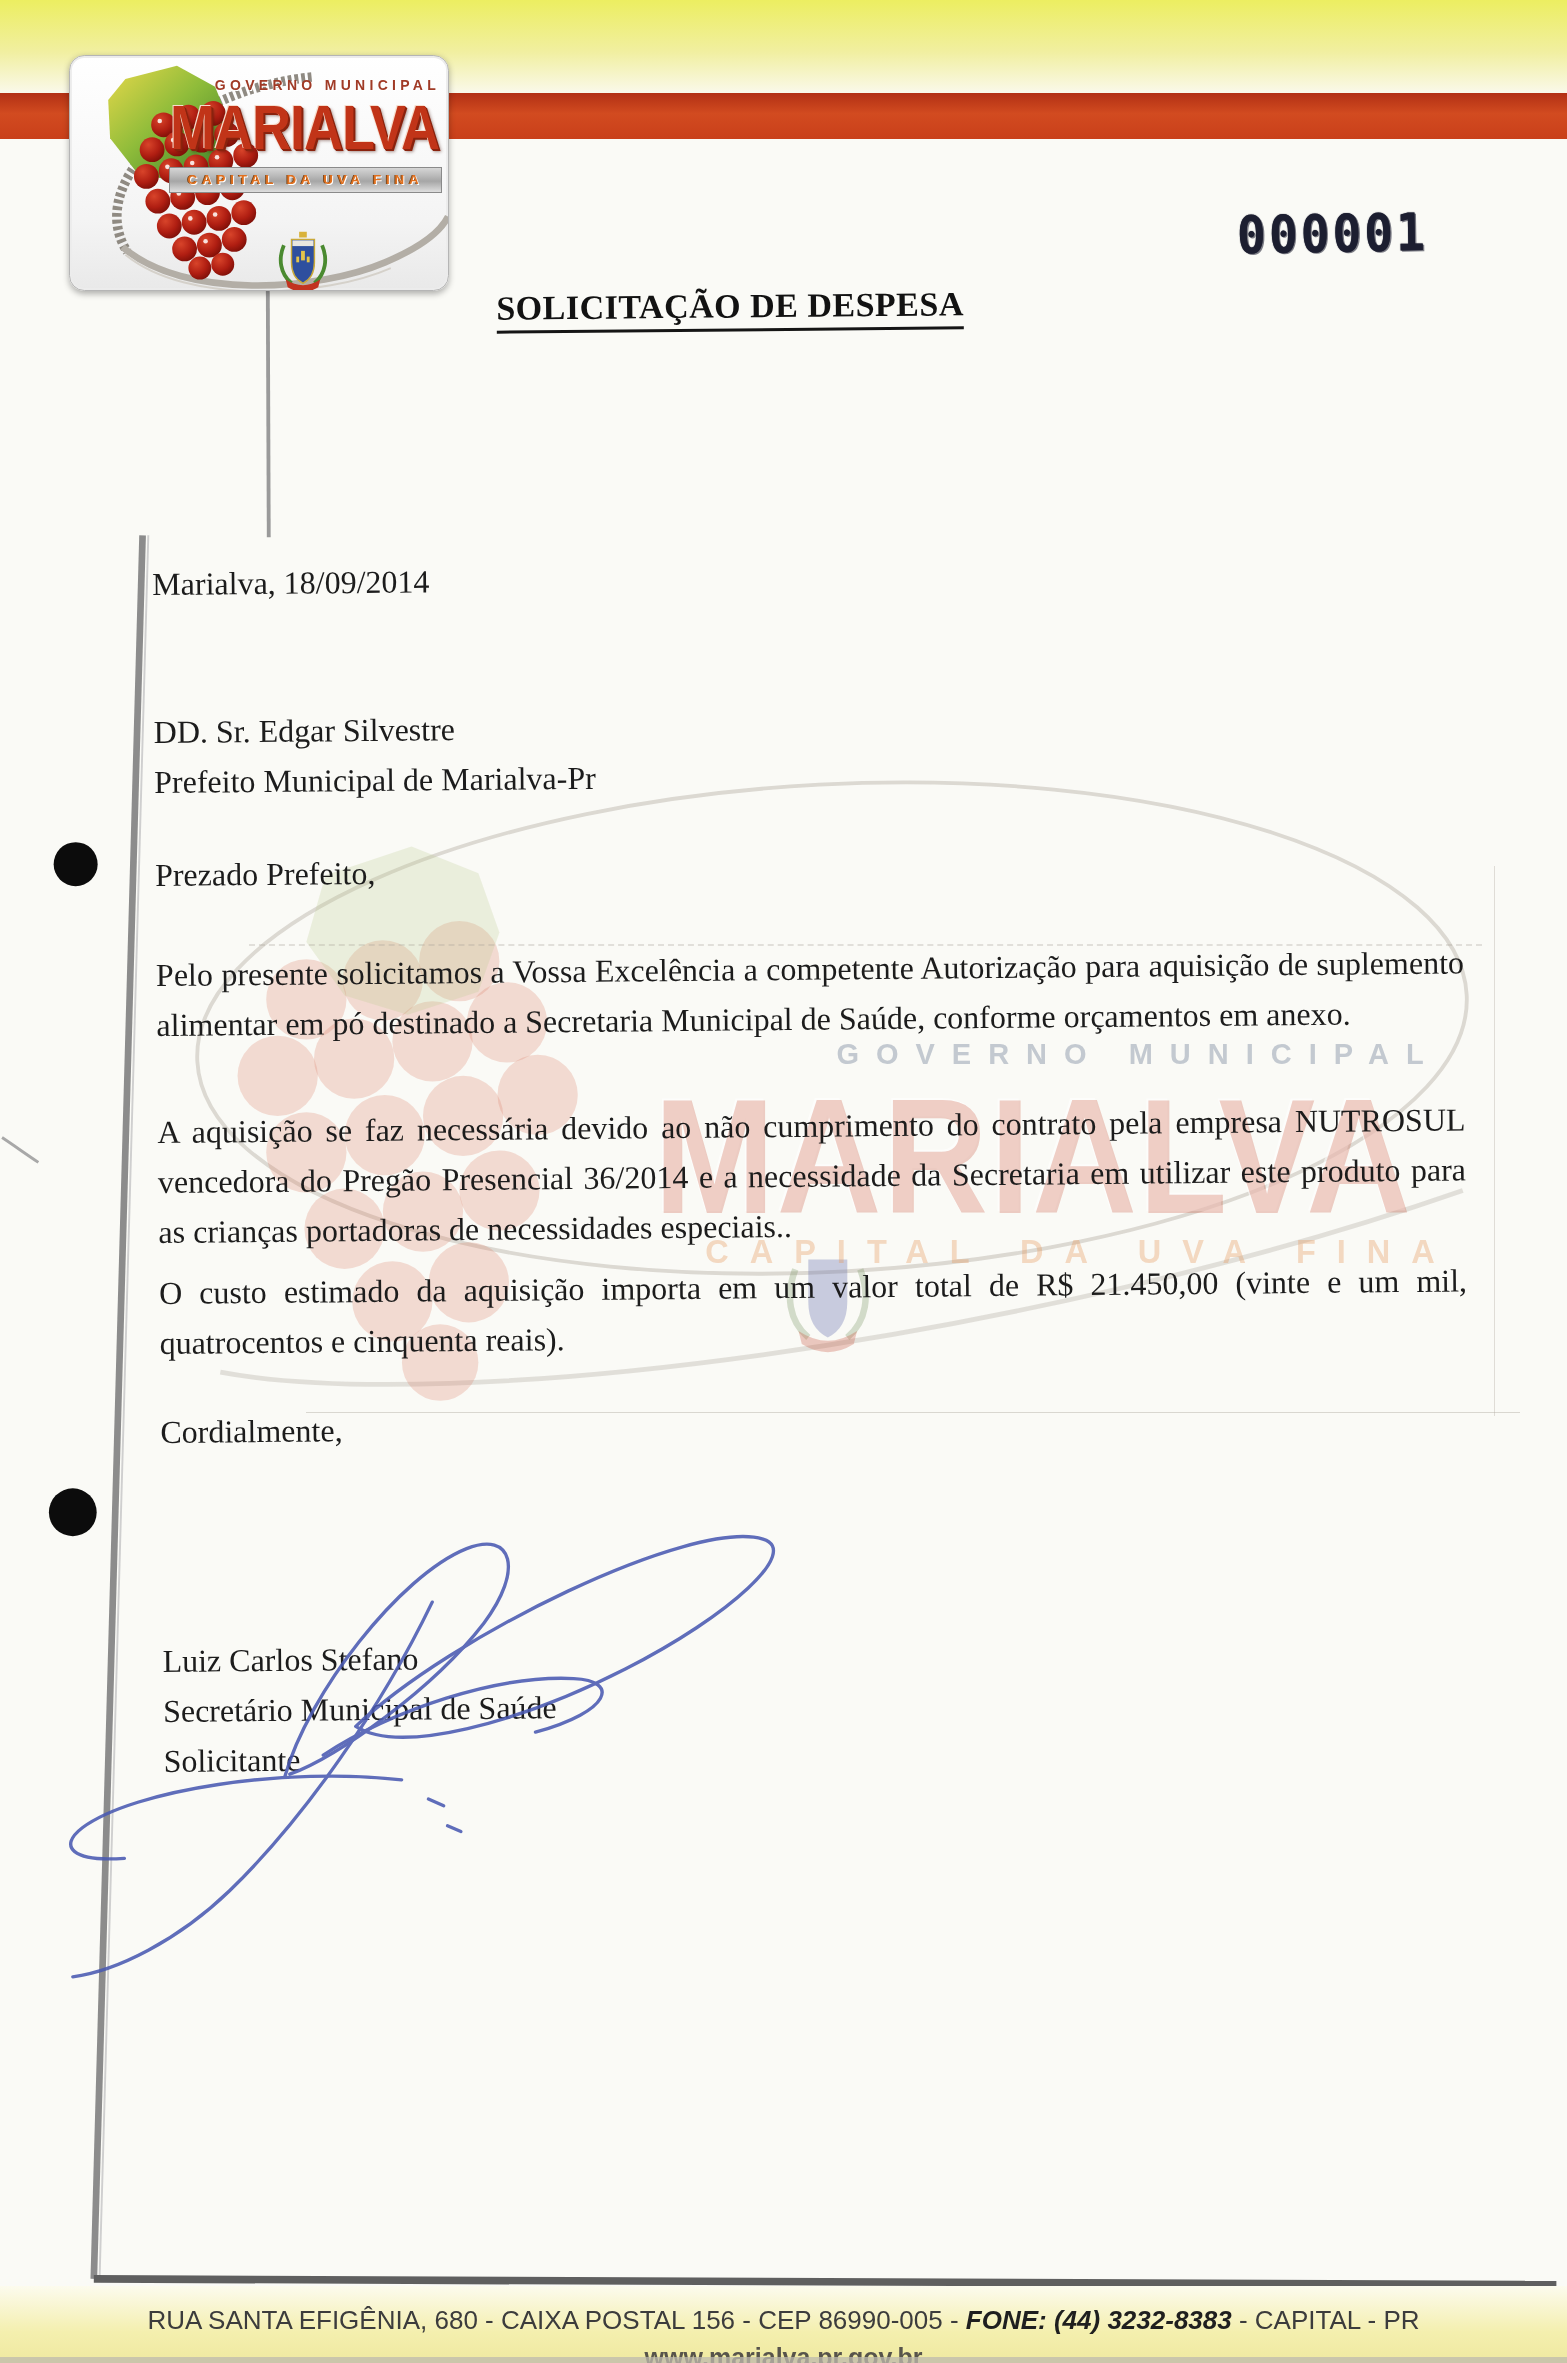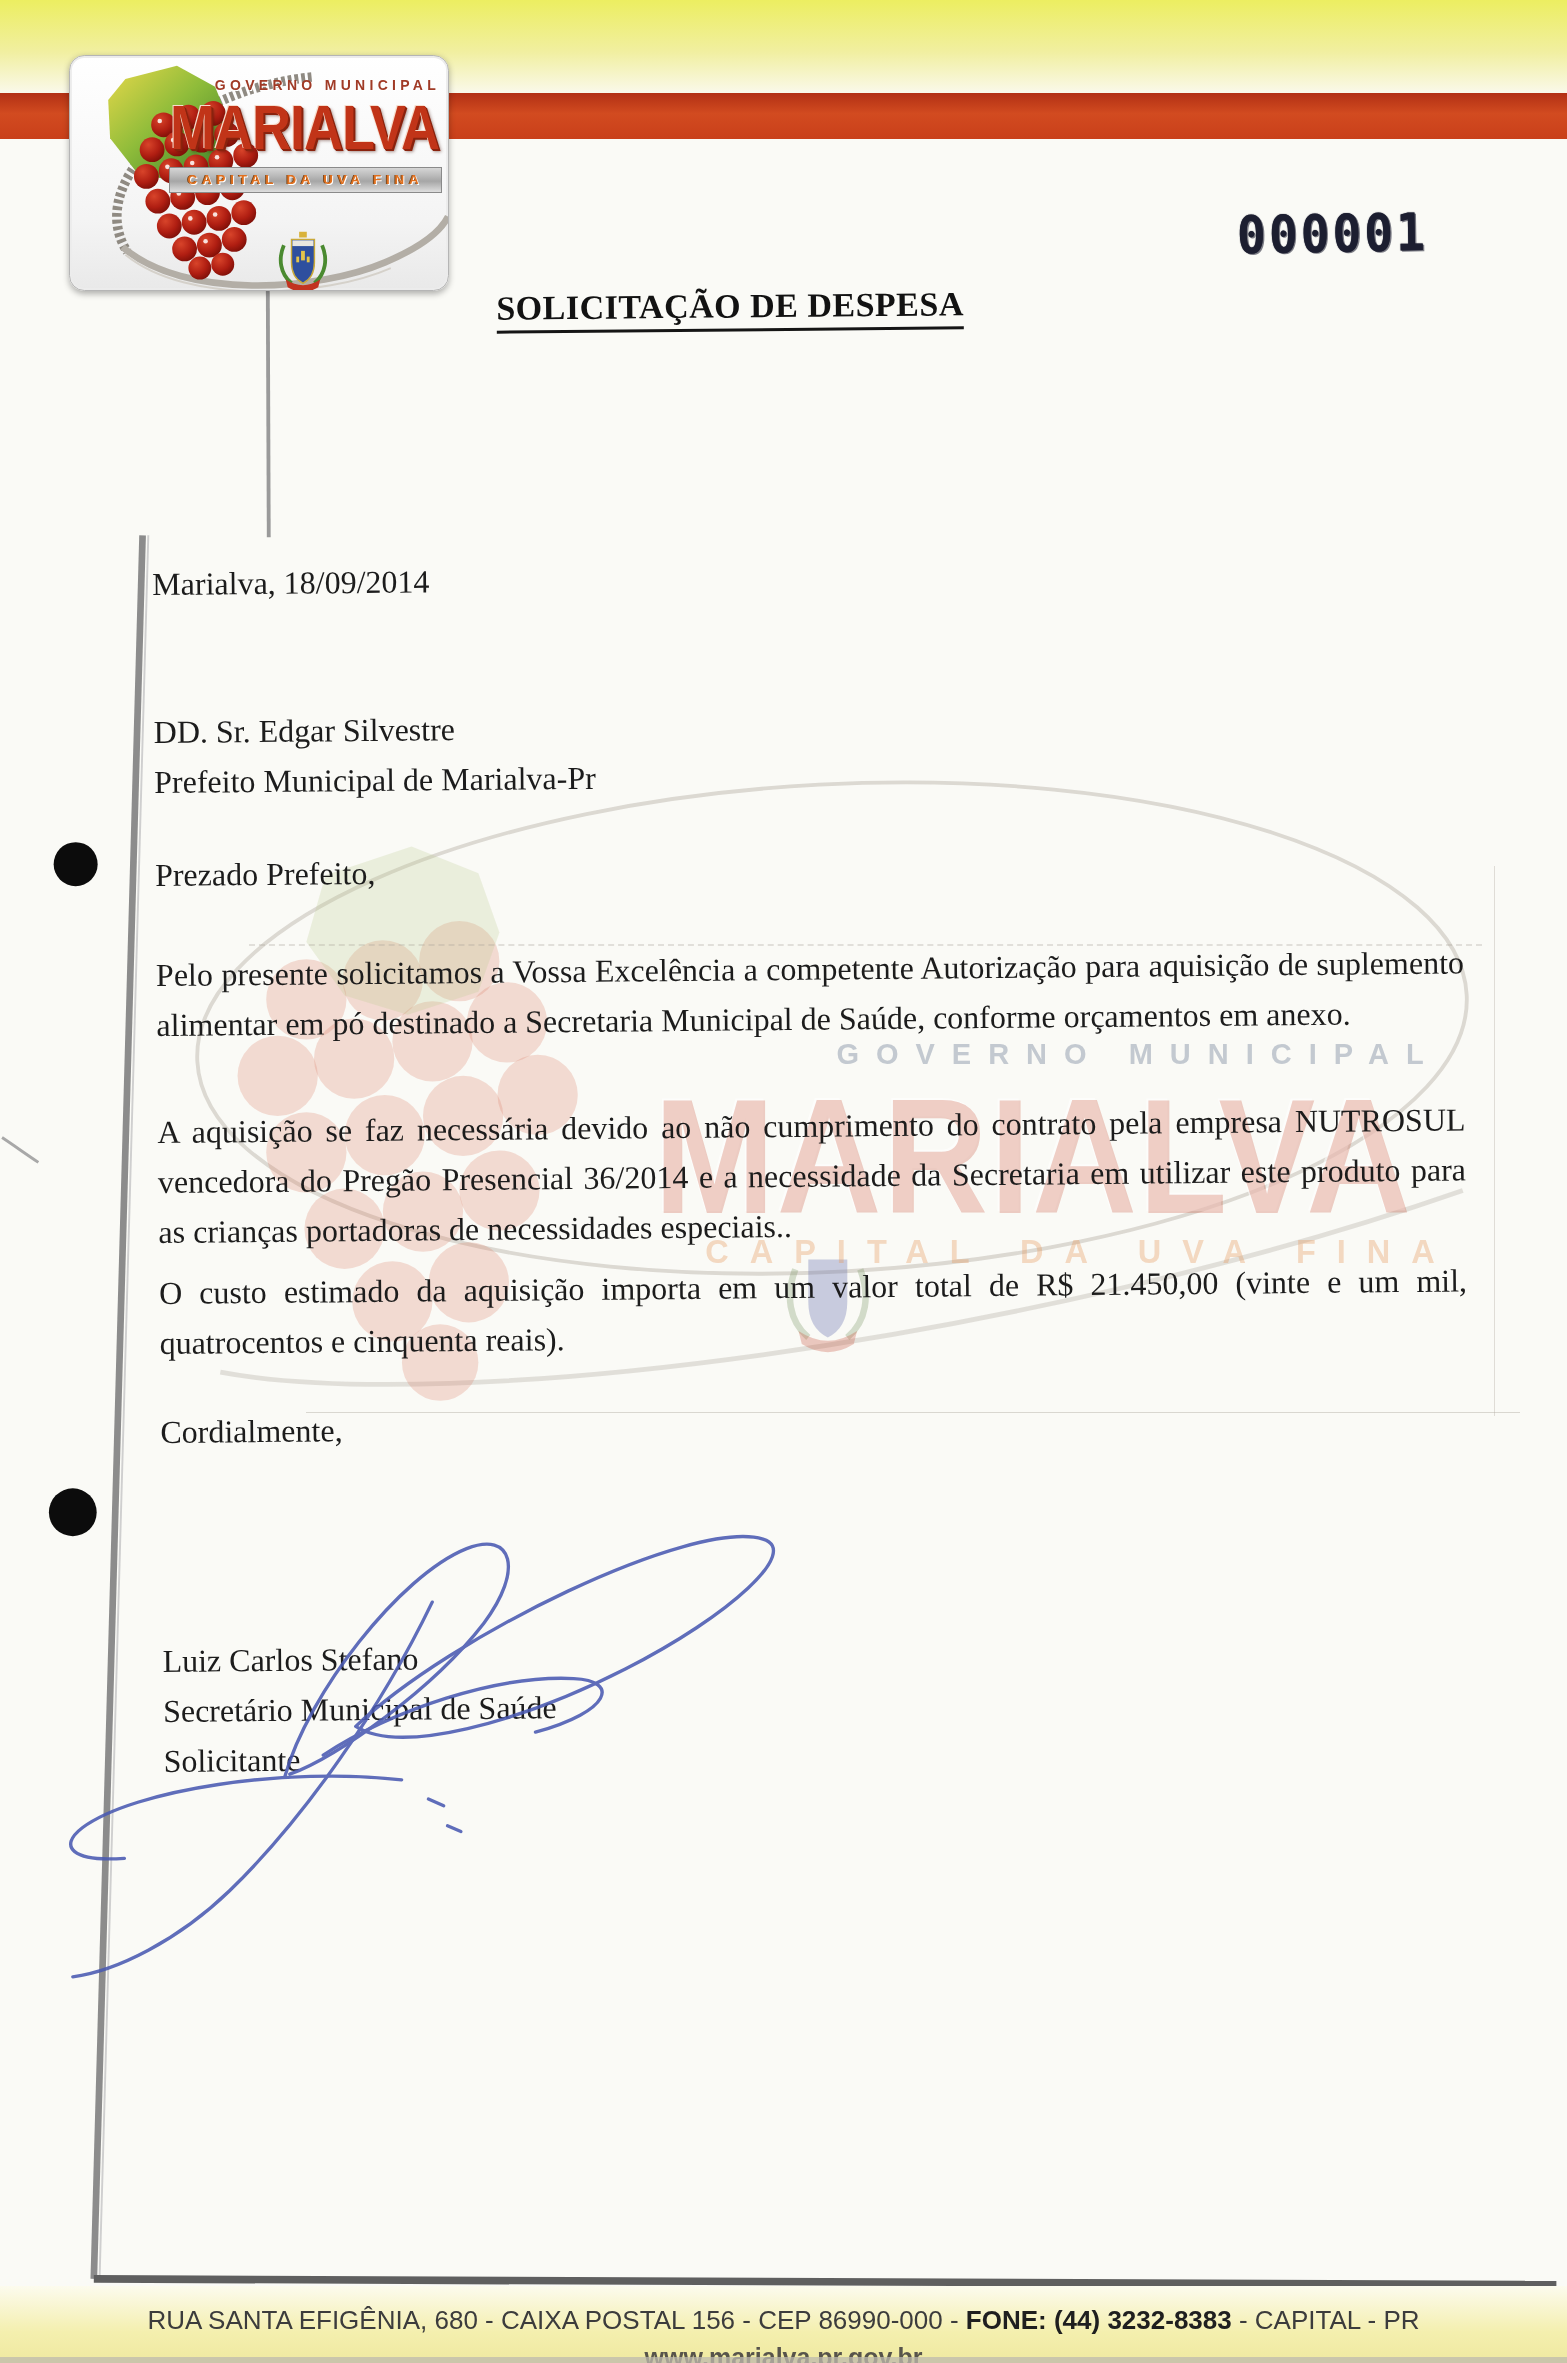--- a/index.html
+++ b/index.html
@@ -73,21 +73,21 @@
     font-family:"DejaVu Sans Mono",monospace; font-weight:bold; font-size:48px;
     letter-spacing:2.9px; color:#1c1e30; transform:rotate(-1deg) scaleY(1.08);
     text-shadow:0 0 1px #1c1e30, 1.4px 1px 0 rgba(28,30,48,.55); }
   
   .ink-layer { position:absolute; left:0; top:0; z-index:15; }
   
   .footer { position:absolute; left:0; top:2286px; width:1568px; height:77px; z-index:25;
     background:linear-gradient(180deg,#fcfbee 0%,#f4efae 60%,#efe9a0 100%); overflow:visible; }
   .footer-address { position:absolute; left:38px; top:19px; width:1491px; text-align:center;
     font-family:"Liberation Sans",sans-serif; font-size:26px; color:#3c3c3c; white-space:nowrap; }
-  .footer-address b { color:#1f1f1f; }
+  .footer-address b { color:#1f1f1f;font-style:italic; }
   .footer-url { position:absolute; left:38px; top:57px; width:1491px; text-align:center;
     font-family:"Liberation Sans",sans-serif; font-weight:bold; font-size:25px; color:#57544b; }
   .bottom-strip { position:absolute; left:0; top:2357px; width:1568px; height:6.7px;
     background:#bdb9ae; opacity:.75; z-index:26; }
 </style>
 </head>
 <body>
 
 <div id="page">
 
@@ -248,20 +248,20 @@
         <path d="M10,50 Q28,62 46,50 L44,58 Q28,68 12,58 Z" fill="#c23320"></path>
       </g>
     </svg>
     <div class="logo-governo">GOVERNO MUNICIPAL</div>
     <div class="logo-name">MARIALVA</div>
     <div class="logo-band">CAPITAL DA UVA FINA</div>
   </div>
 
   <div class="footer">
     <div class="footer-address">
-      <span>RUA SANTA EFIGÊNIA, 680 - CAIXA POSTAL 156 - CEP 86990-000 - </span><b>FONE: (44) 3232-8383</b><span> - CAPITAL - PR</span>
+      <span>RUA SANTA EFIGÊNIA, 680 - CAIXA POSTAL 156 - CEP 86990-005 - </span><b>FONE: (44) 3232-8383</b><span> - CAPITAL - PR</span>
     </div>
     <div class="footer-url">www.marialva.pr.gov.br</div>
   </div>
   <div class="bottom-strip"></div>
 
 </div>
 
 
 </body></html>

